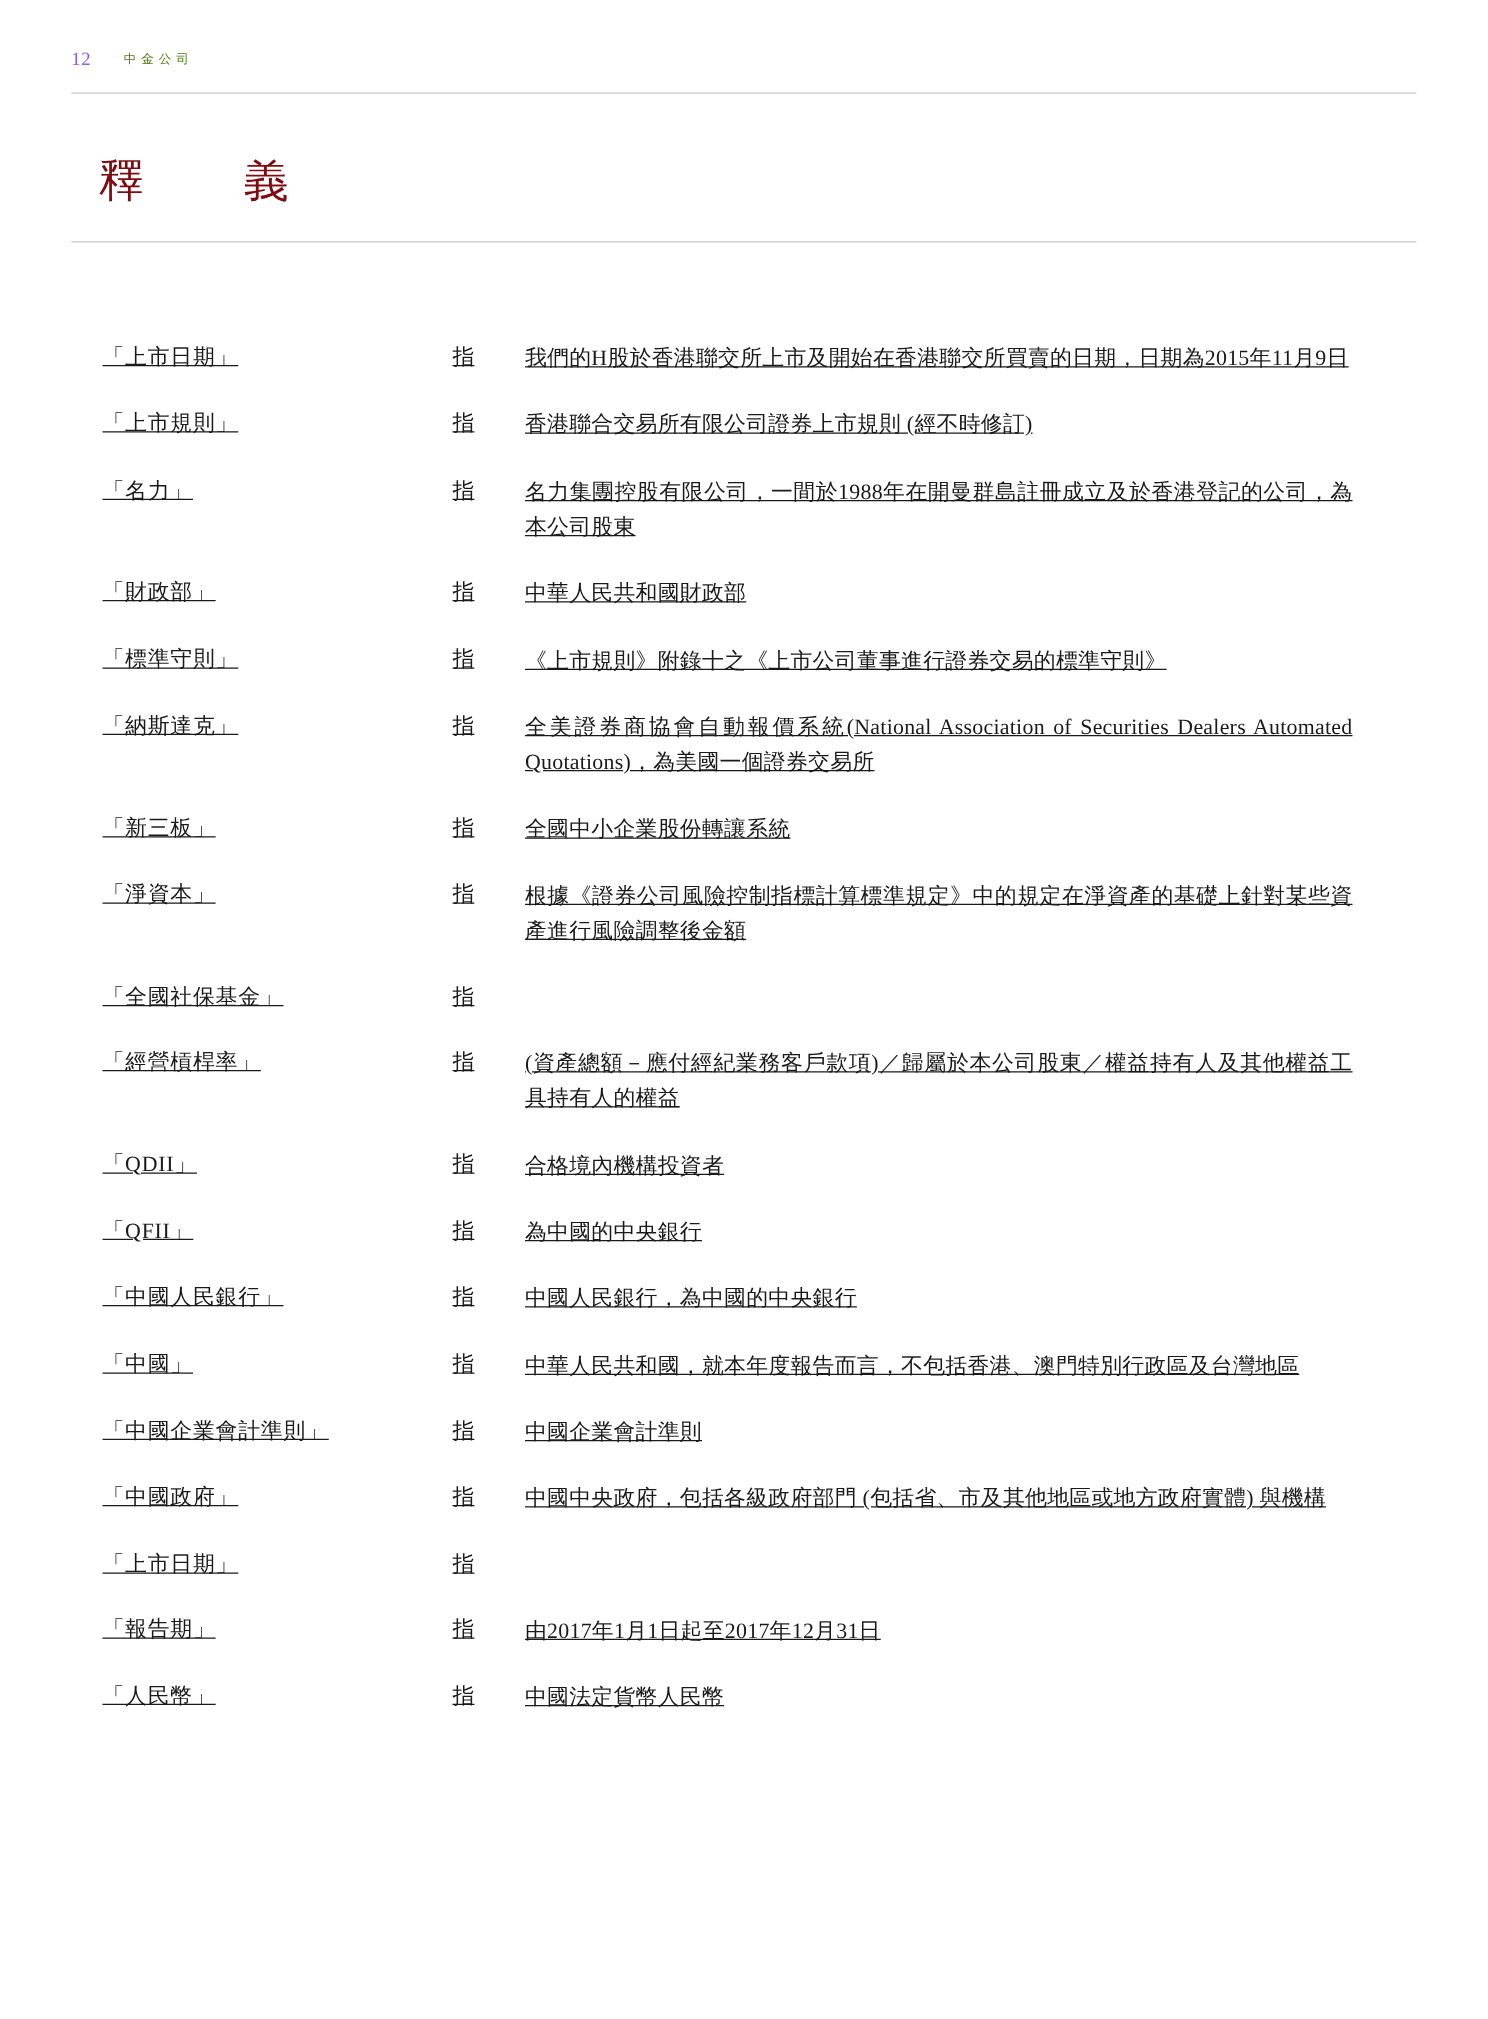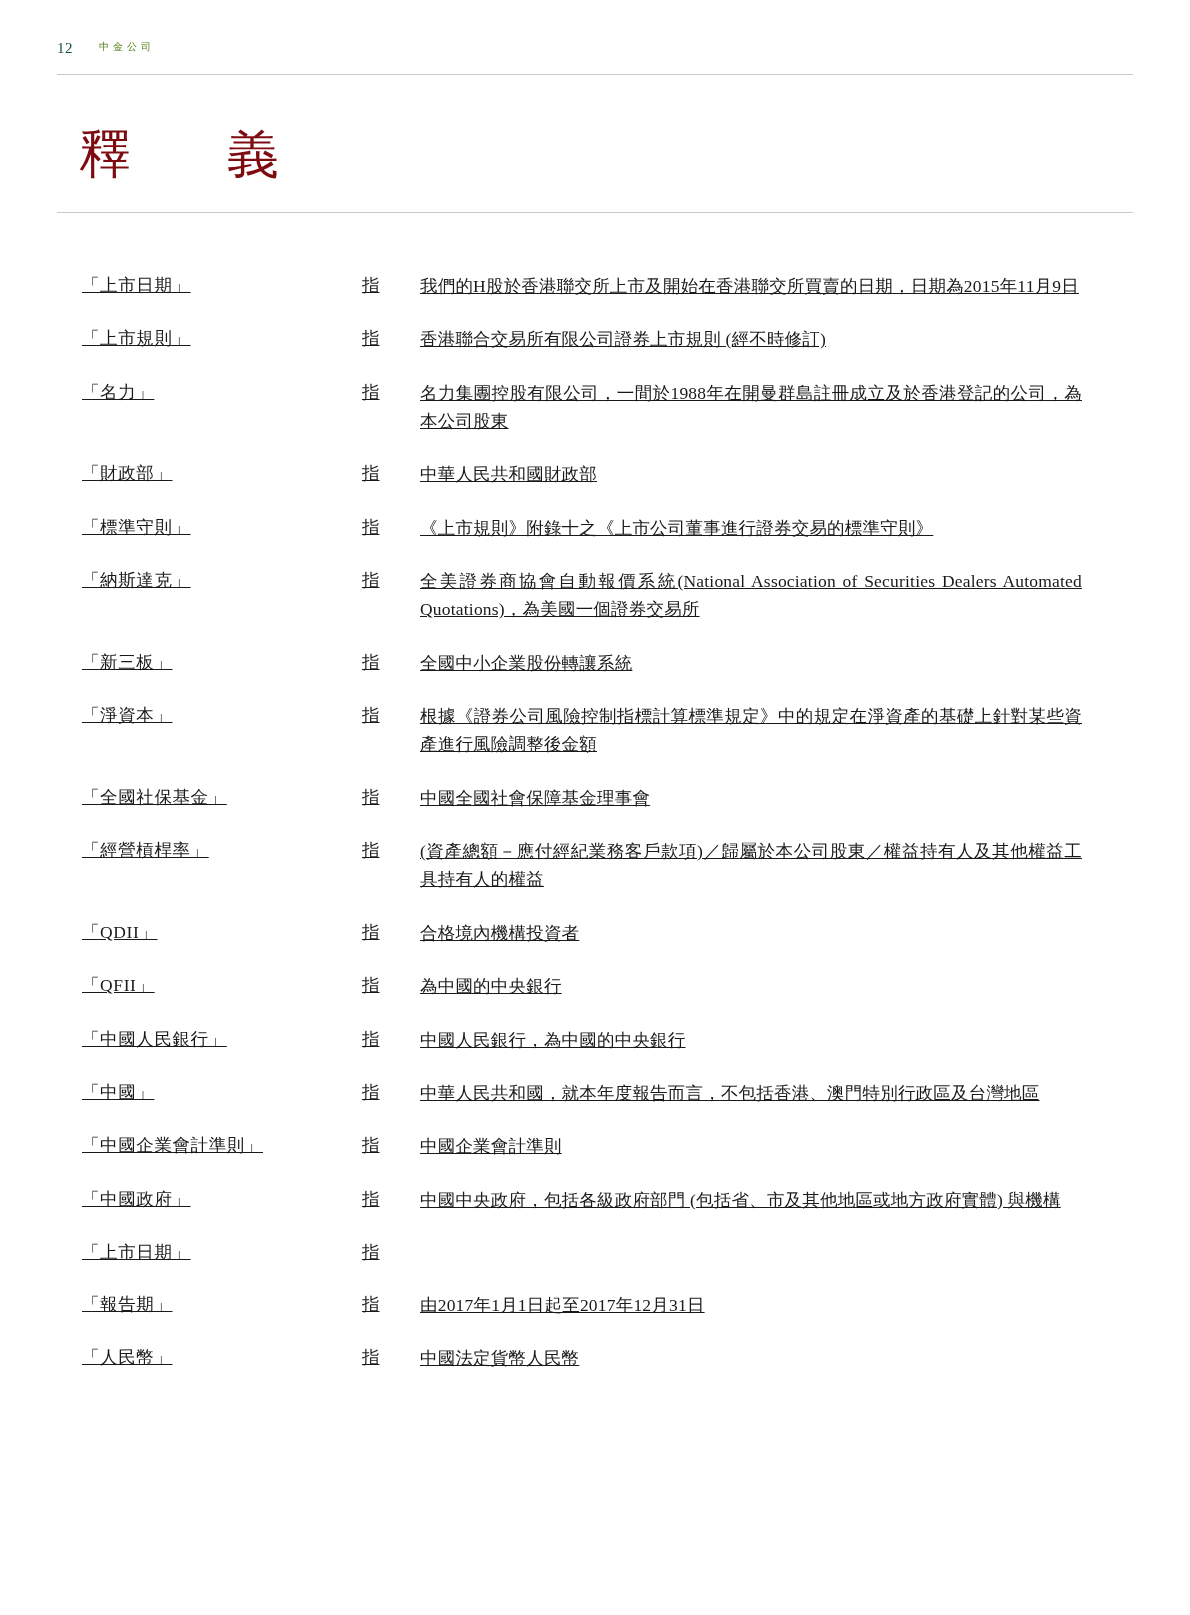--- a/index.html
+++ b/index.html
@@ -26,40 +26,40 @@
     top: 40px;
     left: 57px;
     right: 57px;
     height: 34px;
     border-bottom: 1px solid #c9c9c9;
     display: flex;
     align-items: flex-start;
   }
   .header-page-num {
     font-size: 15px;
-    color: #14532d;
+    color: #8b5cf6;
     letter-spacing: 0.5px;
   }
   .header-company {
     font-size: 10px;
     color: #4d7c0f;
     margin-left: 26px;
     letter-spacing: 4px;
   }
   
   .title-block {
     position: absolute;
     top: 124px;
     left: 57px;
     right: 57px;
     padding-bottom: 26px;
     border-bottom: 1px solid #c9c9c9;
   }
   .title {
-    font-size: 52px;
+    font-size: 36px;
     color: #7d0b10;
     letter-spacing: 22px;
     font-weight: normal;
     line-height: 1.2;
     margin: 0;
     padding-left: 22px;
   }
   
   .defs {
     position: absolute;
@@ -155,21 +155,20 @@
 
     <div class="def-row">
       <div class="def-term">「淨資本」</div>
       <div class="def-means">指</div>
       <div class="def-desc">根據《證券公司風險控制指標計算標準規定》中的規定在淨資產的基礎上針對某些資產進行風險調整後金額</div>
     </div>
 
     <div class="def-row">
       <div class="def-term">「全國社保基金」</div>
       <div class="def-means">指</div>
-      <div class="def-desc">中國全國社會保障基金理事會</div>
     </div>
 
     <div class="def-row">
       <div class="def-term">「經營槓桿率」</div>
       <div class="def-means">指</div>
       <div class="def-desc">(資產總額－應付經紀業務客戶款項)／歸屬於本公司股東／權益持有人及其他權益工具持有人的權益</div>
     </div>
 
     <div class="def-row">
       <div class="def-term">「QDII」</div>

